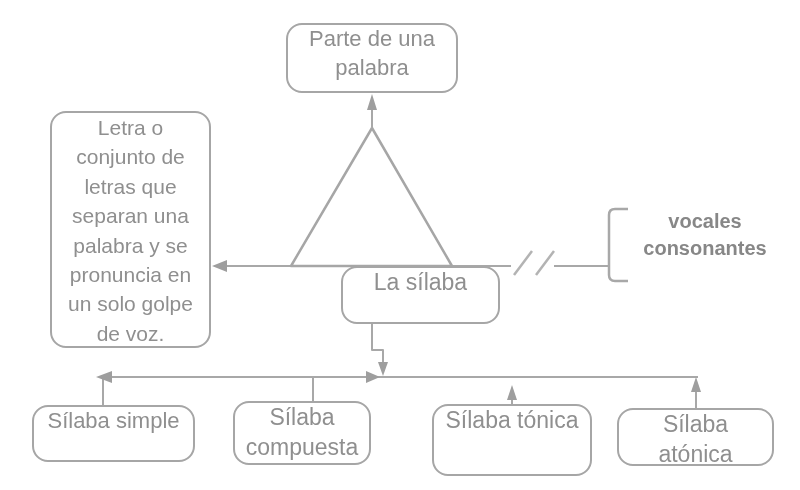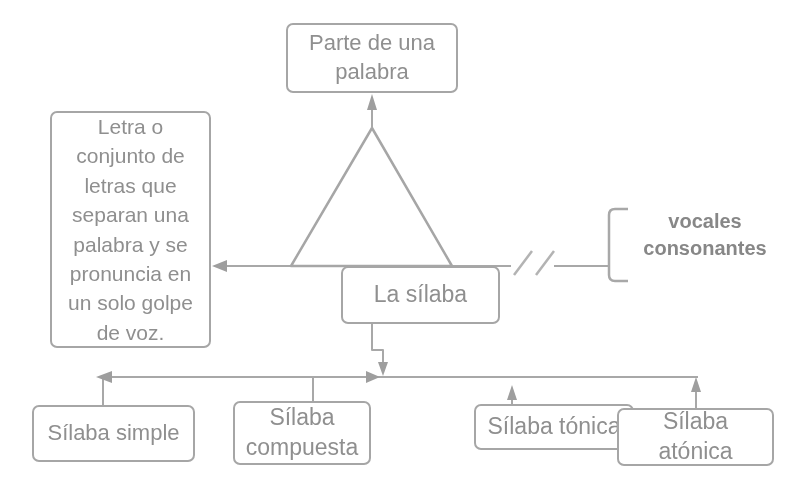--- a/index.html
+++ b/index.html
@@ -10,30 +10,30 @@
     overflow:hidden;
   }
   svg.connectors{position:absolute;left:0;top:0;z-index:1;}
   .conn{stroke:var(--line,#a8a8a8);stroke-width:2;fill:none;stroke-linejoin:round;}
   .tri{fill:#ffffff;stroke:var(--border,#a6a6a6);stroke-width:2.5;stroke-linejoin:round;}
   .arrow{fill:var(--arrow,#9e9e9e);stroke:none;}
   .slash{stroke:#b3b3b3;stroke-width:2.5;fill:none;}
   .bracket{stroke:var(--line,#a8a8a8);stroke-width:2.5;fill:none;}
   .node{
     position:absolute;z-index:2;box-sizing:border-box;
-    background:#ffffff;border:2px solid var(--border,#a6a6a6);border-radius:7px;
-    display:flex;align-items:center;justify-content:center;text-align:center;
+    background:#ffffff;border:2px solid var(--border,#a6a6a6);border-radius:16px;
+    display:flex;align-items:flex-start;justify-content:center;text-align:center;
     color:var(--text,#8f8f8f);font-size:22px;line-height:1.3;
   }
   #node-top{left:286px;top:23px;width:172px;height:70px;}
-  #node-def{left:50px;top:111px;width:161px;height:237px;font-size:21px;line-height:1.4;padding:8px 7px;}
+  #node-def{left:50px;top:111px;width:161px;height:237px;font-size:21px;line-height:1.4;padding:0 7px;}
   #node-center{left:293px;top:266px;width:159px;height:58px;font-size:23px;margin-left:48px;}
   #node-simple{left:32px;top:405px;width:163px;height:57px;}
   #node-compuesta{left:233px;top:401px;width:138px;height:64px;padding:0 18px;font-size:23px;}
-  #node-tonica{left:432px;top:404px;width:160px;height:46px;font-size:23px;margin-left:42px;}
+  #node-tonica{left:432px;top:404px;width:160px;height:72px;font-size:23px;}
   #node-atonica{left:617px;top:408px;width:157px;height:58px;padding:0 30px;font-size:23px;}
   .annotation{
     position:absolute;z-index:2;left:622px;top:208px;width:166px;
     text-align:center;color:var(--annotation_text,#878787);
     font-weight:bold;font-size:20px;line-height:1.35;
   }
 </style>
 </head>
 <body>
 

